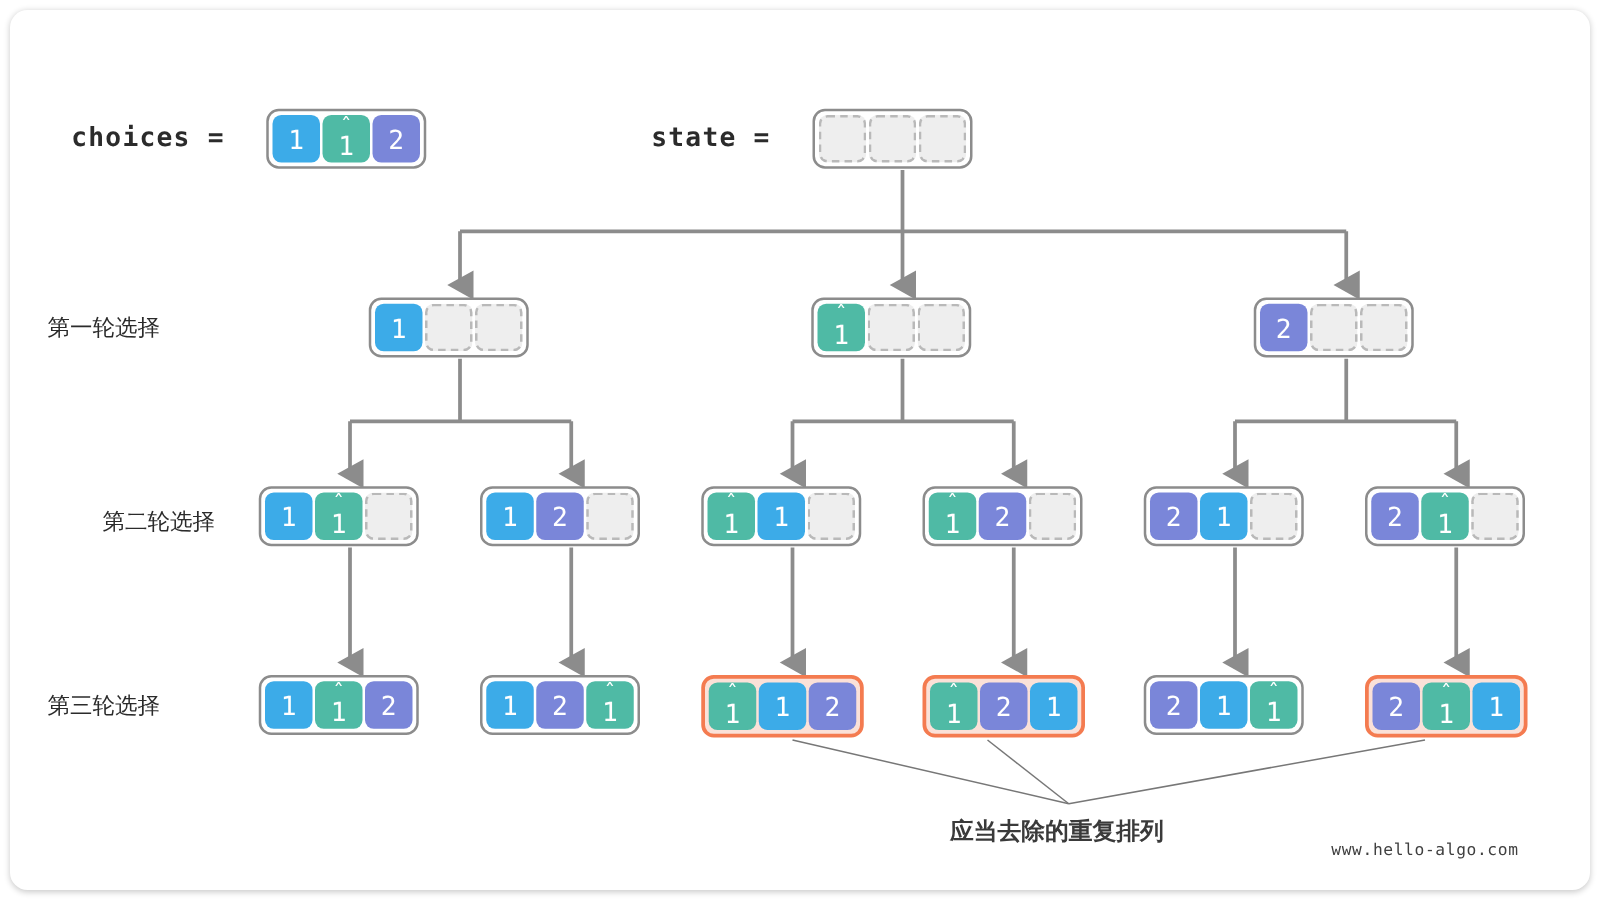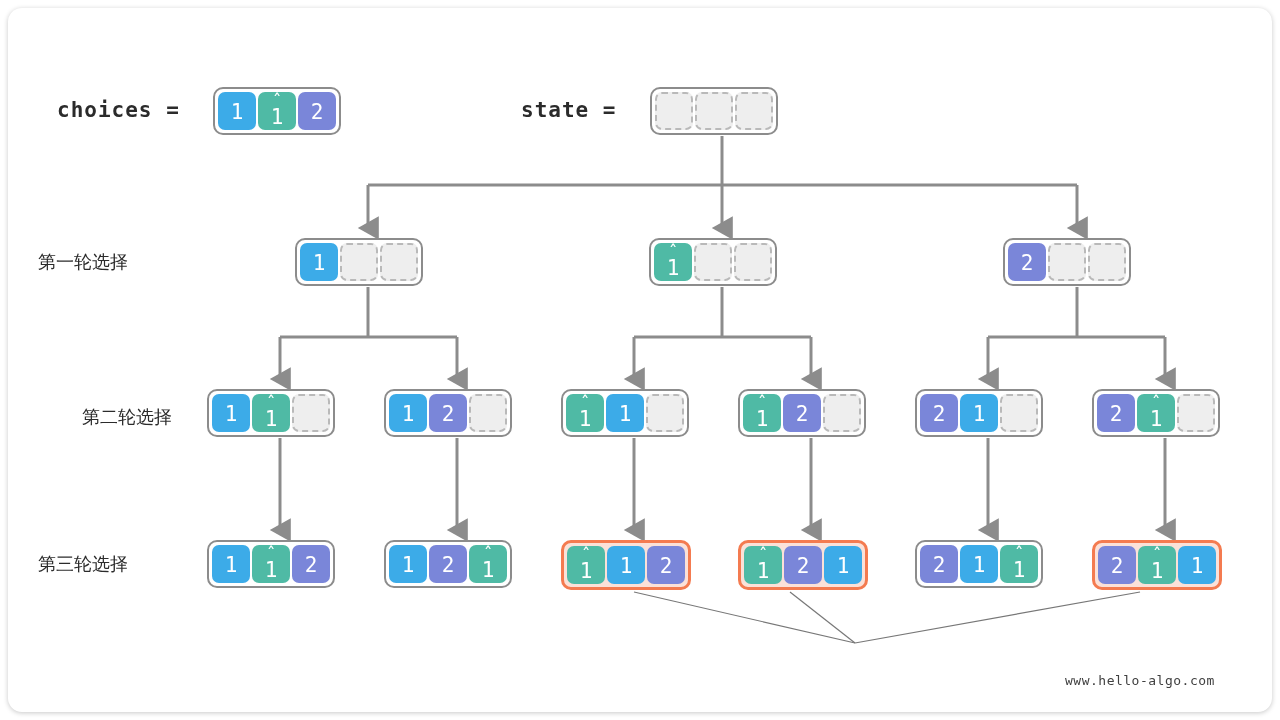--- a/index.html
+++ b/index.html
@@ -168,20 +168,21 @@
     </g>
   </svg>
 
   <div class="mono-label" style="left:57px; top:98px;">choices =</div>
   <div class="mono-label" style="left:521px; top:98px;text-align:right;">state =</div>
 
   <div class="row-label" style="left:38px; top:250px;text-align:center;">第一轮选择</div>
   <div class="row-label" style="left:38px; top:405px;margin-left:44px;">第二轮选择</div>
   <div class="row-label" style="left:38px; top:552px;">第三轮选择</div>
 
+  <div class="caption" style="left:760px; top:652px;">应当去除的重复排列</div>
   <div class="watermark" style="left:1065px; top:673px;">www.hello-algo.com</div>
 
   <div id="nodes">
       <div class="arr" style="left: 213px; top: 87px;">
         <div class="cell c-blue">
           <span class="num">1</span>
         </div>
         <div class="cell c-teal hat-on">
           <span class="hat">ˆ</span>
           <span class="num">1</span>

